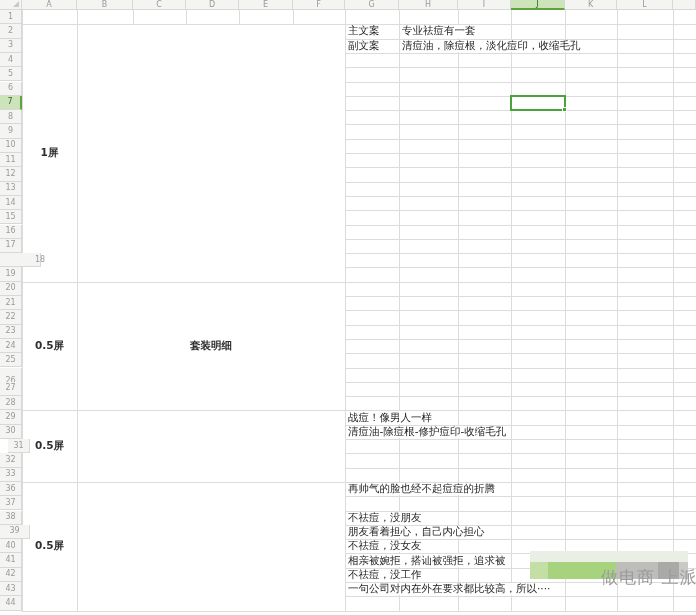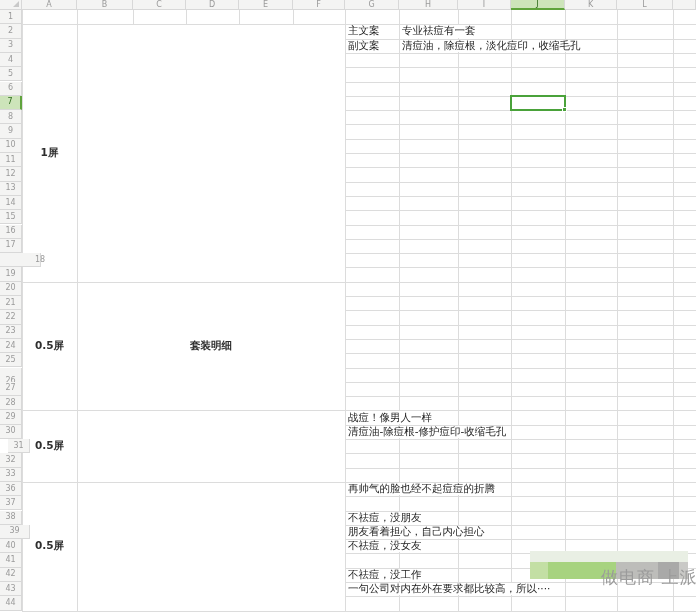--- a/index.html
+++ b/index.html
@@ -166,17 +166,18 @@
     <div class="celltext" style="left: 347px; top: 25.3px; height: 12.3px;">主文案</div>
     <div class="celltext" style="left: 401px; top: 25.3px; height: 12.3px;">专业祛痘有一套</div>
     <div class="celltext" style="left: 347px; top: 39.6px; height: 12.3px;">副文案</div>
     <div class="celltext" style="left: 401px; top: 39.6px; height: 12.3px;">清痘油，除痘根，淡化痘印，收缩毛孔</div>
     <div class="celltext" style="left: 347px; top: 411.4px; height: 12.3px;">战痘！像男人一样</div>
     <div class="celltext" style="left: 347px; top: 425.7px; height: 12.3px;">清痘油-除痘根-修护痘印-收缩毛孔</div>
     <div class="celltext" style="left: 347px; top: 482.9px; height: 12.3px;">再帅气的脸也经不起痘痘的折腾</div>
     <div class="celltext" style="left: 347px; top: 511.5px; height: 12.3px;">不祛痘，没朋友</div>
     <div class="celltext" style="left: 347px; top: 525.8px; height: 12.3px;">朋友看着担心，自己内心担心</div>
     <div class="celltext" style="left: 347px; top: 540.1px; height: 12.3px;">不祛痘，没女友</div>
+    <div class="celltext" style="left: 347px; top: 554.4px; height: 12.3px;">相亲被婉拒，搭讪被强拒，追求被</div>
     <div class="celltext" style="left: 347px; top: 568.7px; height: 12.3px;">不祛痘，没工作</div>
     <div class="celltext" style="left: 347px; top: 583px; height: 12.3px;">一句公司对内在外在要求都比较高，所以····</div>
     <div class="selbox" style="left: 510px; top: 94.8px; width: 56px; height: 16.3px;"></div>
     <div class="fillhandle" style="left: 562px; top: 107.1px;"></div>
   </div>
 
 </body></html>

